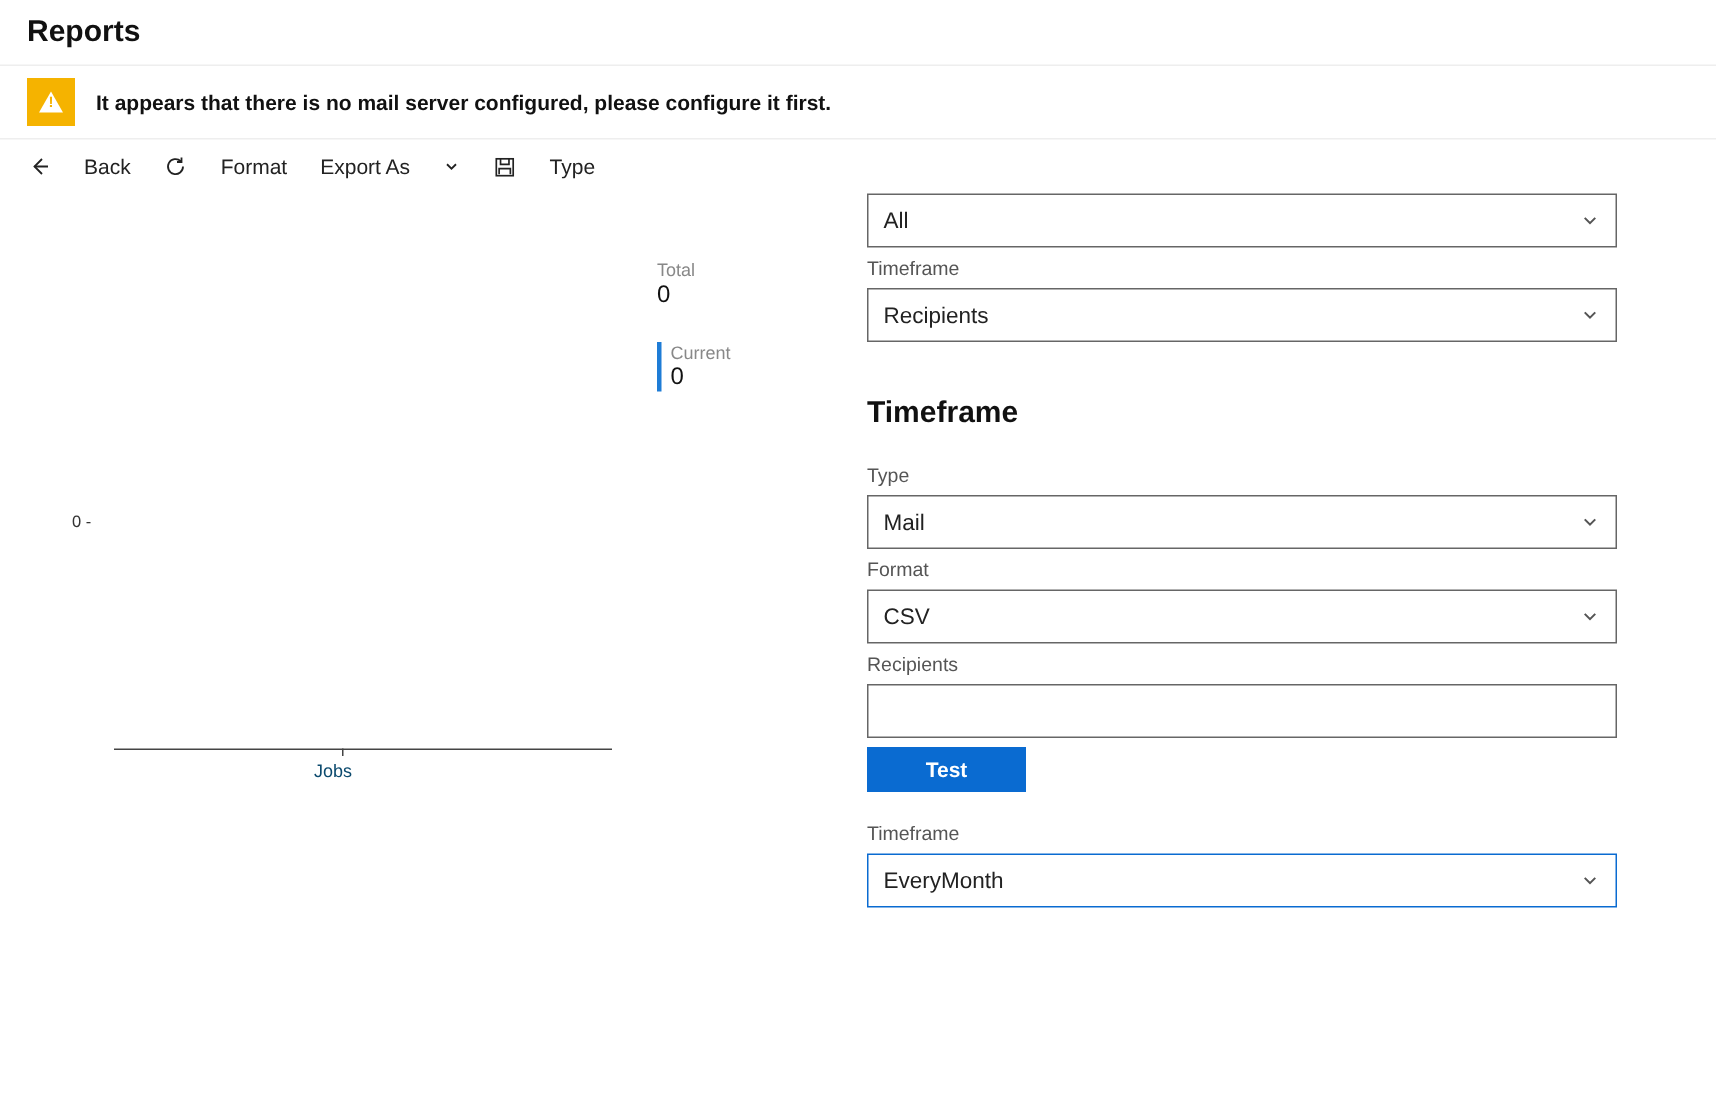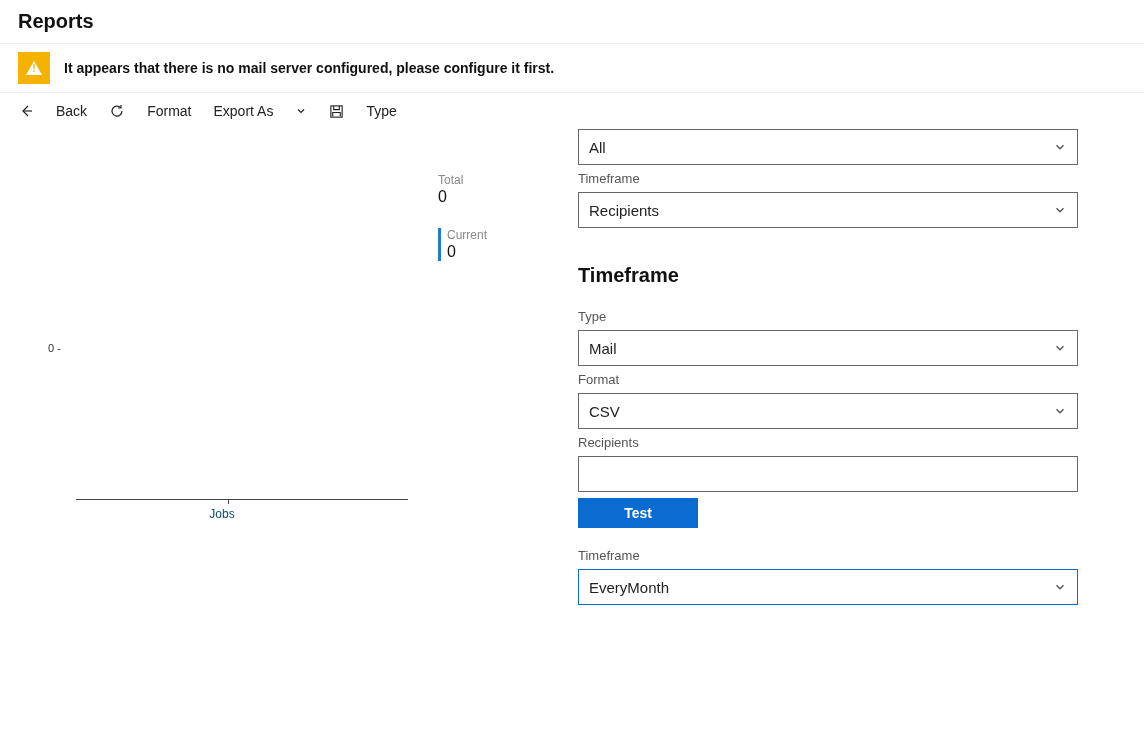--- a/index.html
+++ b/index.html
@@ -166,21 +166,21 @@
     font-weight: 600;
     color: #111;
     margin: 36px 0 22px 0;
   }
   .btn-test {
     background: #0a6bd1;
     color: #fff;
     font-weight: 600;
     border: none;
     height: 30px;
-    width: 120px;
+    width: 106px;
     font-size: 14px;
     cursor: pointer;
     margin-bottom: 20px;
   }
 </style>
 </head>
 <body>
 
 <div class="header">
   <div class="page-title">Reports</div>

